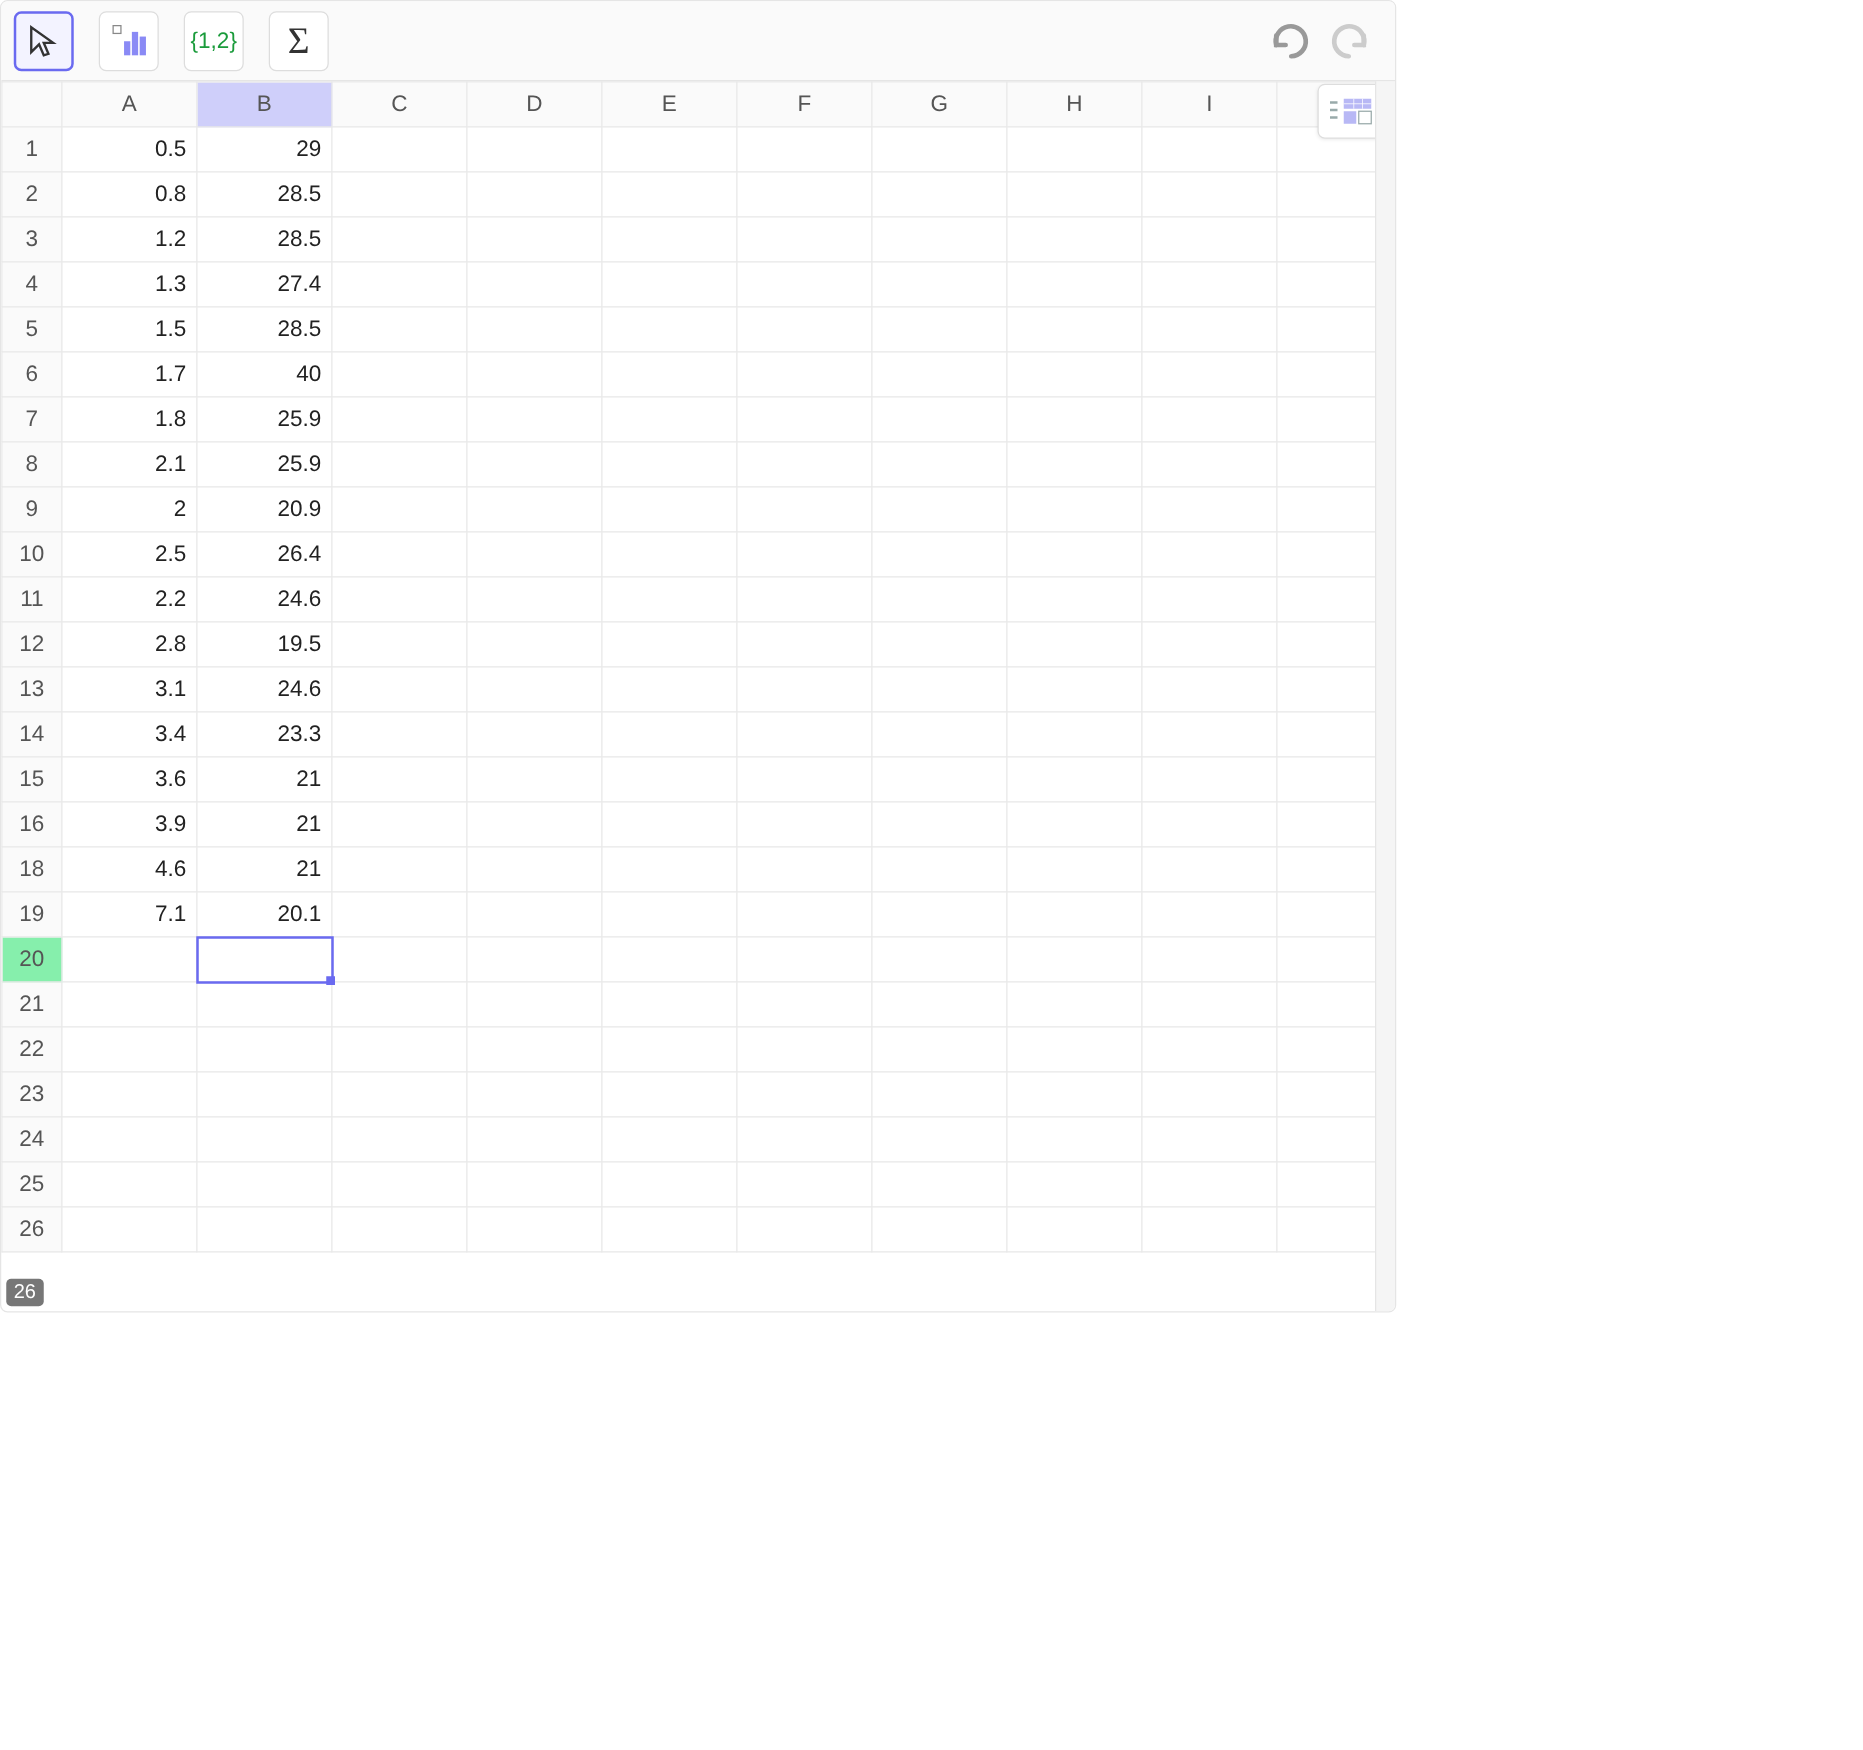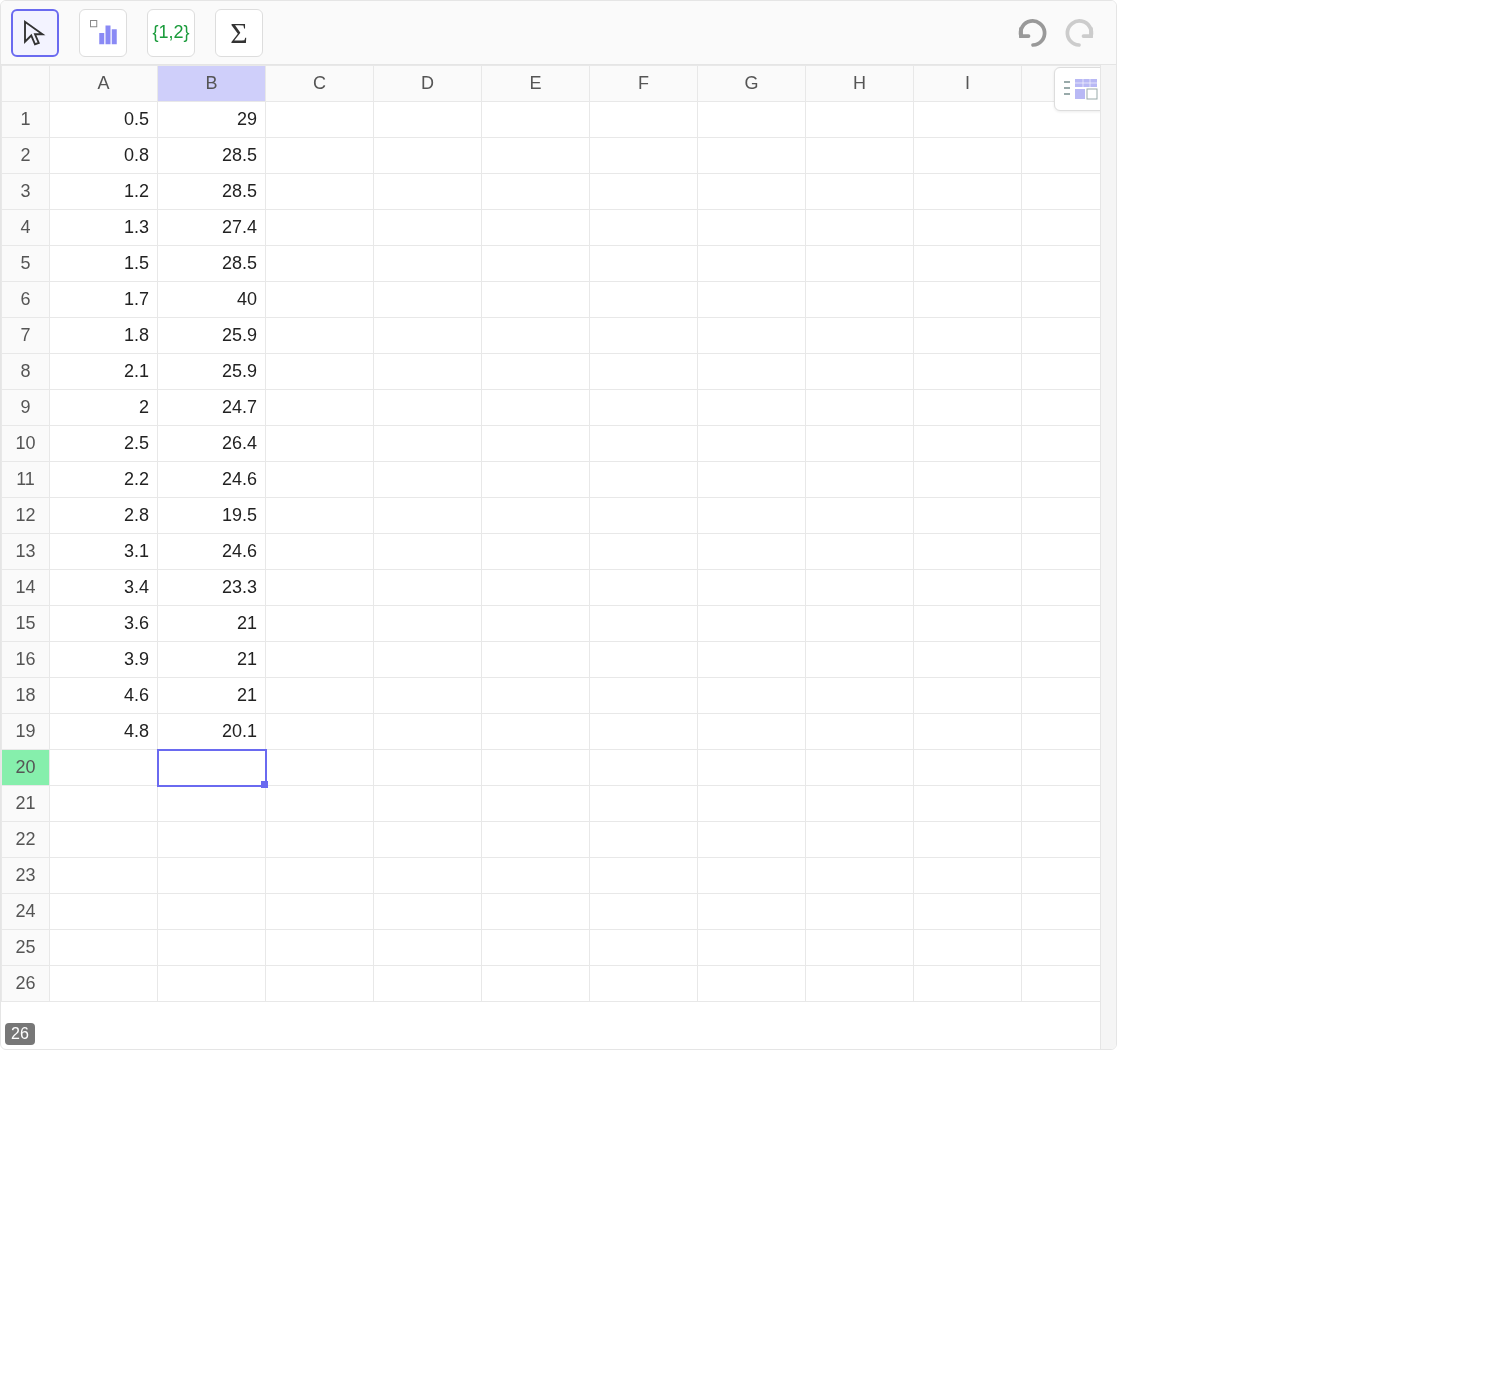--- a/index.html
+++ b/index.html
@@ -289,21 +289,21 @@
           <td></td>
           <td></td>
           <td></td>
           <td></td>
           <td></td>
           <td></td>
         </tr>
         <tr>
           <td class="rowhdr">9</td>
           <td>2</td>
-          <td>24.7</td>
+          <td>20.9</td>
           <td></td>
           <td></td>
           <td></td>
           <td></td>
           <td></td>
           <td></td>
           <td></td>
           <td></td>
         </tr>
         <tr>
@@ -405,21 +405,21 @@
           <td></td>
           <td></td>
           <td></td>
           <td></td>
           <td></td>
           <td></td>
           <td></td>
         </tr>
         <tr>
           <td class="rowhdr">19</td>
-          <td>4.8</td>
+          <td>7.1</td>
           <td>20.1</td>
           <td></td>
           <td></td>
           <td></td>
           <td></td>
           <td></td>
           <td></td>
           <td></td>
           <td></td>
         </tr>

